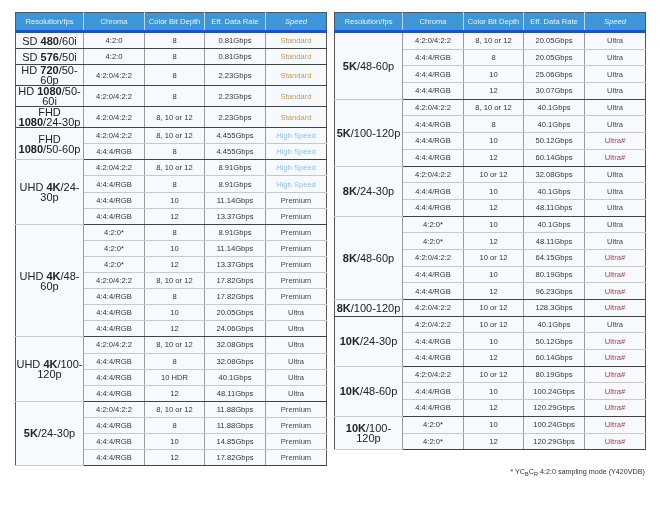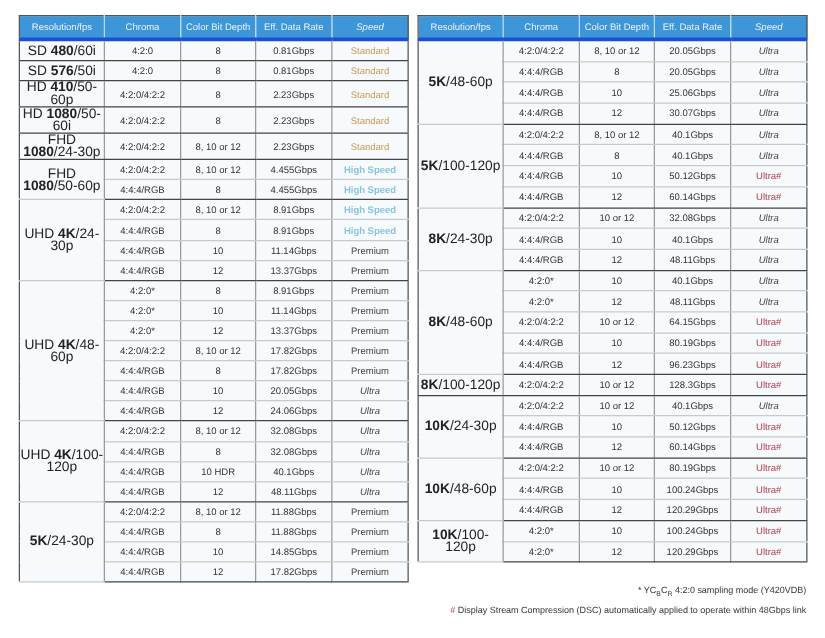--- a/index.html
+++ b/index.html
@@ -11,23 +11,23 @@
                   height:17px; border-right:1px solid #b9d8ef; border-bottom:3px solid #1d4ed8;
                   padding:0; text-align:center; }
   table.spec th:last-child { border-right:none;font-style:italic; }
   table.spec td { border-bottom:1px solid #c9c9c9; border-right:1px solid #9a9a9a;
                   text-align:center; padding:0; white-space:nowrap; background:#f6fafd; }
   table.spec td:last-child { border-right:none;margin-top:39px; }
   table.spec tr.grp-end td { border-bottom:1px solid #444; }
   table.spec td.res { font-size:11px; white-space:normal; line-height:10px; color:#222; }
   table.spec { border:1px solid #555; }
   .sp-standard { color:#c9984f; }
-  .sp-high { color:#8cc4dd;font-weight:bold; }
+  .sp-high { color:#8cc4dd; }
   .sp-premium { color:#444; }
-  .sp-ultra { color:#444;font-style:italic; }
+  .sp-ultra { color:#444; }
   .sp-ultrahash { color:#b23a4a; }
   #left { left:15px; top:12px; width:311px; }
   #right { left:334px; top:12px; width:311px; }
   #left td { height:15.1px; }
   #right td { height:15.7px; }
   .notes { position:absolute; right:15px; top:466px; text-align:right; font-size:7.2px; color:#333; line-height:11.5px; }
   .notes .hash { color:#b23a4a; }
   .notes sub { font-size:5.5px; }
 </style>
 </head>
@@ -59,21 +59,21 @@
         <td class="sp-standard">Standard</td>
       </tr>
       <tr class="grp-end">
         <td class="res" rowspan="1"><span>SD </span><b>576</b><span>/50i</span></td>
         <td>4:2:0</td>
         <td>8</td>
         <td>0.81Gbps</td>
         <td class="sp-standard">Standard</td>
       </tr>
       <tr class="grp-end">
-        <td class="res" rowspan="1"><span>HD </span><b>410</b><span>/50-60p</span></td>
+        <td class="res" rowspan="1"><span>HD </span><b>720</b><span>/50-60p</span></td>
         <td>4:2:0/4:2:2</td>
         <td>8</td>
         <td>2.23Gbps</td>
         <td class="sp-standard">Standard</td>
       </tr>
       <tr class="grp-end">
         <td class="res" rowspan="1"><span>HD </span><b>1080</b><span>/50-60i</span></td>
         <td>4:2:0/4:2:2</td>
         <td>8</td>
         <td>2.23Gbps</td>
@@ -394,14 +394,13 @@
         <td>4:2:0*</td>
         <td>12</td>
         <td>120.29Gbps</td>
         <td class="sp-ultrahash">Ultra#</td>
       </tr>
     </tbody>
 </table>
 
 <div class="notes">
   <div><span>* YC</span><sub>B</sub><span>C</span><sub>R</sub><span> 4:2:0 sampling mode (Y420VDB)</span></div>
-  <div><span class="hash">#</span><span> Display Stream Compression (DSC) automatically applied to operate within 48Gbps link</span></div>
 </div>
 
 </body></html>

